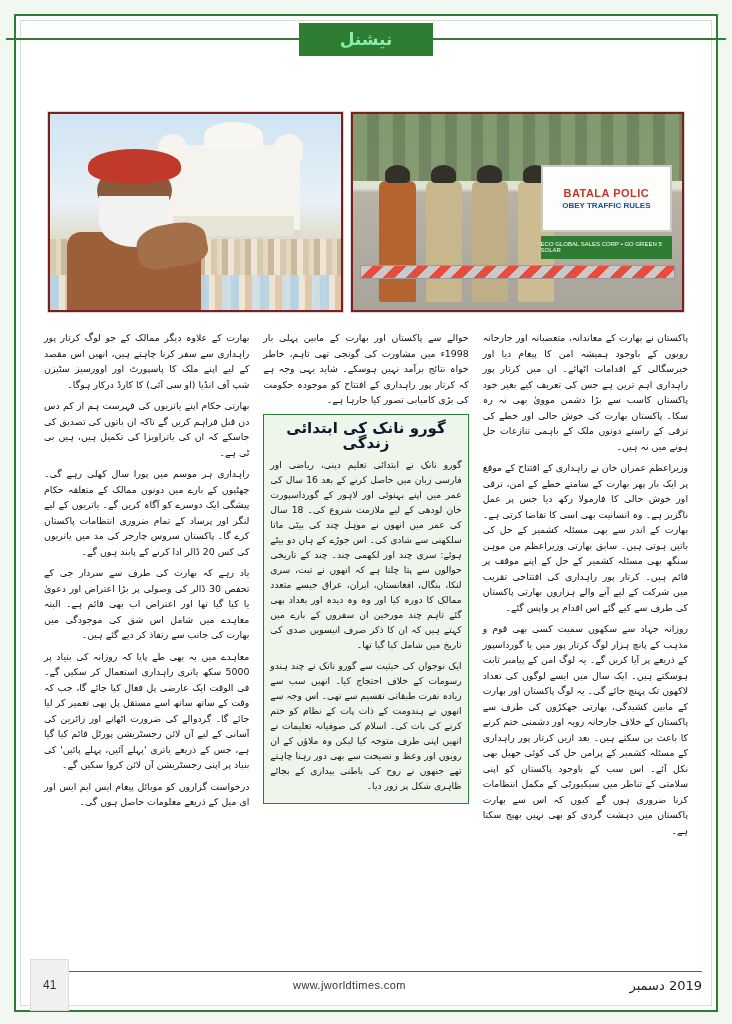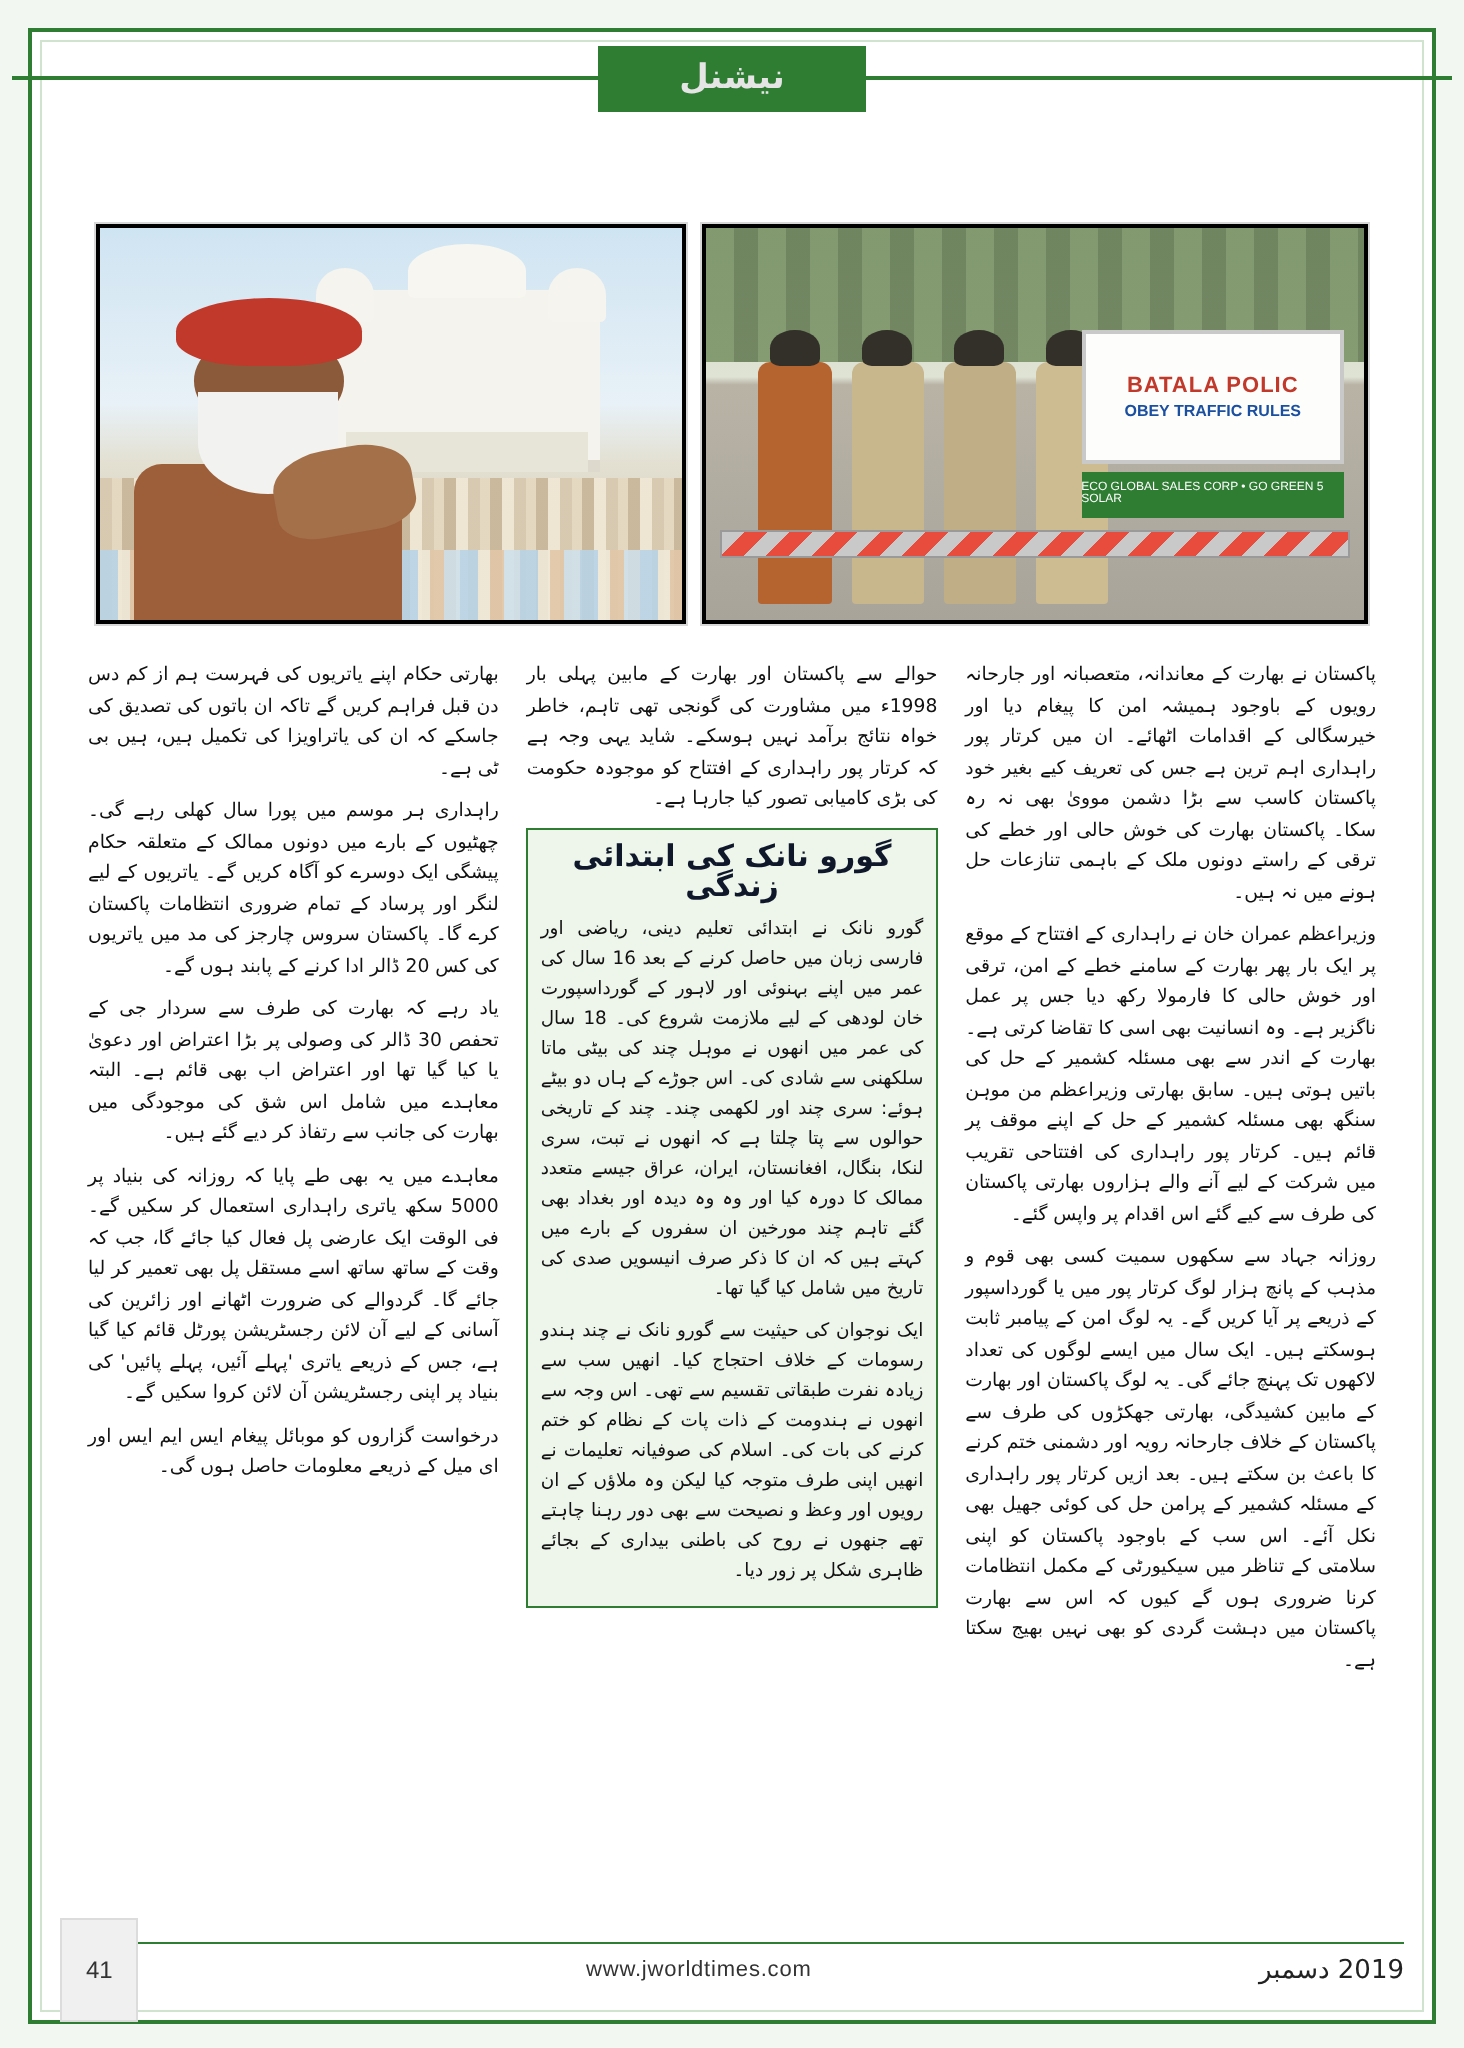--- a/index.html
+++ b/index.html
@@ -36,41 +36,41 @@
     height:34px;
     display:flex; align-items:center; justify-content:center;
   }
   .header-rule {
     position:absolute; left:0; right:0; top:16px;
     height:2px; background:#2e7d32;
   }
   .header-chip {
     position:relative;
     background:#2f7d33;
-    color:#e5e5e5;
+    color:#86efac;
     padding:5px 40px 6px 40px;
     font-size:17px;
     font-weight:bold;
     font-family:"DejaVu Sans", sans-serif;
     direction:rtl;
     letter-spacing:0.5px;
     box-shadow:0 0 0 1px #2f7d33;
   }
 
   
   .photos {
     position:absolute;
     left:48px; right:48px; top:112px;
     height:200px;
     display:flex;
     gap:8px;
   }
   .photo {
     position:relative;
-    border:2px solid #000000;
+    border:2px solid #7f1d1d;
     outline:1px solid #d8d8d8;
     overflow:hidden;
   }
   .photo.p1 { width:47%; }
   .photo.p2 { width:53%; }
 
   
   .sky {
     position:absolute; inset:0;
     background:linear-gradient(#cfe4f2 0%, #e8f1f7 45%, #e3e0d2 60%, #cfc6ad 100%);
@@ -311,20 +311,21 @@
       <div class="sub-article">
         <div class="sub-title">گورو نانک کی ابتدائی زندگی</div>
         <div class="urdu sub-body">
           <p>گورو نانک نے ابتدائی تعلیم دینی، ریاضی اور فارسی زبان میں حاصل کرنے کے بعد 16 سال کی عمر میں اپنے بہنوئی اور لاہور کے گورداسپورت خان لودھی کے لیے ملازمت شروع کی۔ 18 سال کی عمر میں انھوں نے موہل چند کی بیٹی ماتا سلکھنی سے شادی کی۔ اس جوڑے کے ہاں دو بیٹے ہوئے: سری چند اور لکھمی چند۔ چند کے تاریخی حوالوں سے پتا چلتا ہے کہ انھوں نے تبت، سری لنکا، بنگال، افغانستان، ایران، عراق جیسے متعدد ممالک کا دورہ کیا اور وہ وہ دیدہ اور بغداد بھی گئے تاہم چند مورخین ان سفروں کے بارے میں کہتے ہیں کہ ان کا ذکر صرف انیسویں صدی کی تاریخ میں شامل کیا گیا تھا۔</p>
           <p>ایک نوجوان کی حیثیت سے گورو نانک نے چند ہندو رسومات کے خلاف احتجاج کیا۔ انھیں سب سے زیادہ نفرت طبقاتی تقسیم سے تھی۔ اس وجہ سے انھوں نے ہندومت کے ذات پات کے نظام کو ختم کرنے کی بات کی۔ اسلام کی صوفیانہ تعلیمات نے انھیں اپنی طرف متوجہ کیا لیکن وہ ملاؤں کے ان رویوں اور وعظ و نصیحت سے بھی دور رہنا چاہتے تھے جنھوں نے روح کی باطنی بیداری کے بجائے ظاہری شکل پر زور دیا۔</p>
         </div>
       </div>
     </div>
 
     <div class="col urdu">
+      <p>بھارت کے علاوہ دیگر ممالک کے جو لوگ کرتار پور راہداری سے سفر کرنا چاہتے ہیں، انھیں اس مقصد کے لیے اپنے ملک کا پاسپورٹ اور اوورسیز سٹیزن شپ آف انڈیا (او سی آئی) کا کارڈ درکار ہوگا۔</p>
       <p>بھارتی حکام اپنے یاتریوں کی فہرست ہم از کم دس دن قبل فراہم کریں گے تاکہ ان باتوں کی تصدیق کی جاسکے کہ ان کی یاتراویزا کی تکمیل ہیں، ہیں بی ٹی ہے۔</p>
       <p>راہداری ہر موسم میں پورا سال کھلی رہے گی۔ چھٹیوں کے بارے میں دونوں ممالک کے متعلقہ حکام پیشگی ایک دوسرے کو آگاہ کریں گے۔ یاتریوں کے لیے لنگر اور پرساد کے تمام ضروری انتظامات پاکستان کرے گا۔ پاکستان سروس چارجز کی مد میں یاتریوں کی کس 20 ڈالر ادا کرنے کے پابند ہوں گے۔</p>
       <p>یاد رہے کہ بھارت کی طرف سے سردار جی کے تحفص 30 ڈالر کی وصولی پر بڑا اعتراض اور دعویٰ یا کیا گیا تھا اور اعتراض اب بھی قائم ہے۔ البتہ معاہدے میں شامل اس شق کی موجودگی میں بھارت کی جانب سے رتفاذ کر دیے گئے ہیں۔</p>
       <p>معاہدے میں یہ بھی طے پایا کہ روزانہ کی بنیاد پر 5000 سکھ یاتری راہداری استعمال کر سکیں گے۔ فی الوقت ایک عارضی پل فعال کیا جائے گا، جب کہ وقت کے ساتھ ساتھ اسے مستقل پل بھی تعمیر کر لیا جائے گا۔ گردوالے کی ضرورت اٹھانے اور زائرین کی آسانی کے لیے آن لائن رجسٹریشن پورٹل قائم کیا گیا ہے، جس کے ذریعے یاتری 'پہلے آئیں، پہلے پائیں' کی بنیاد پر اپنی رجسٹریشن آن لائن کروا سکیں گے۔</p>
       <p>درخواست گزاروں کو موبائل پیغام ایس ایم ایس اور ای میل کے ذریعے معلومات حاصل ہوں گی۔</p>
     </div>
   </div>
 
   <div class="footer-rule"></div>
   <div class="footer">

